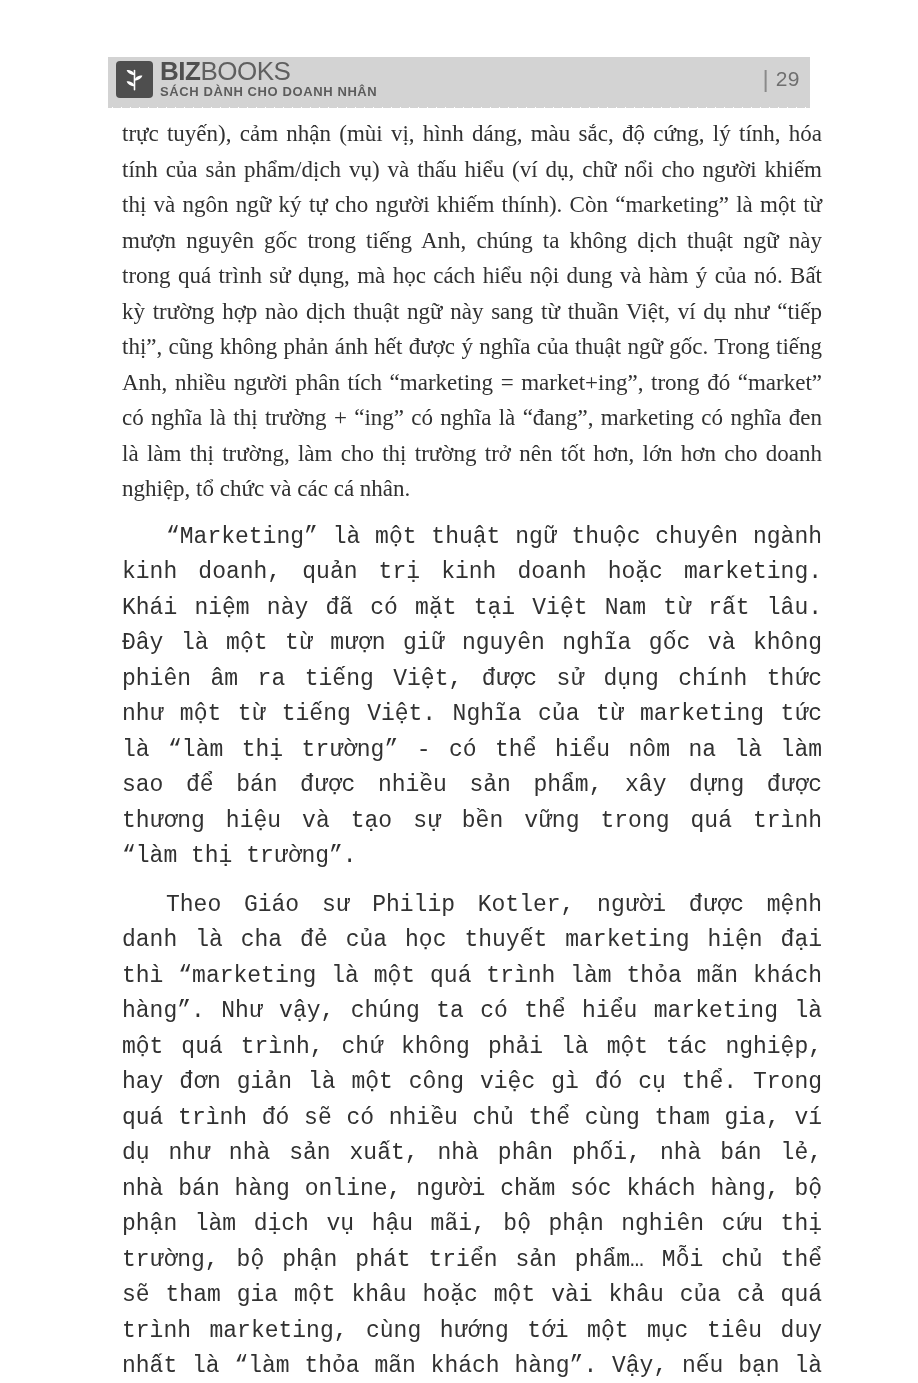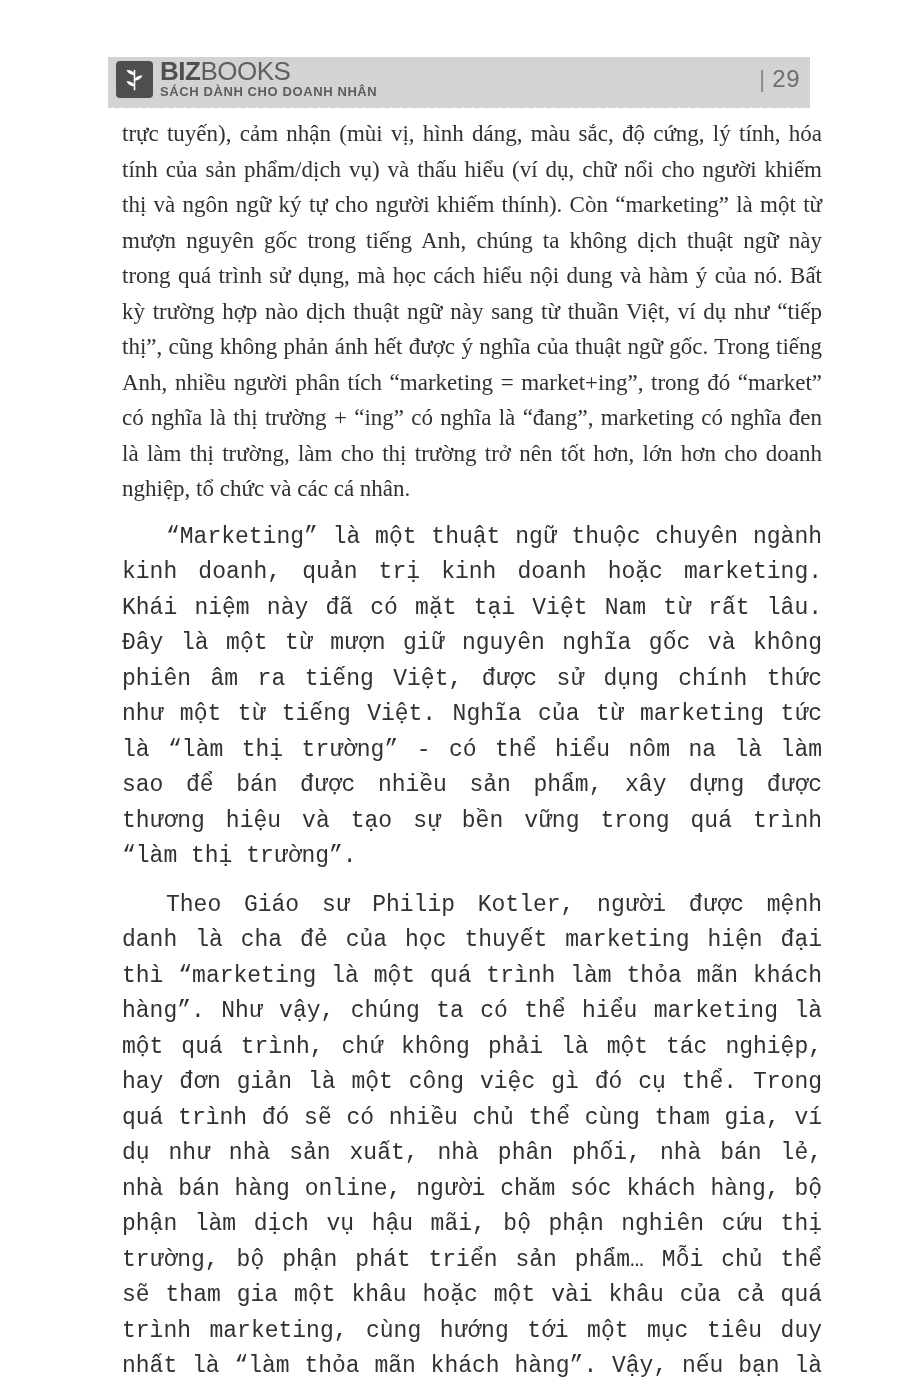--- a/index.html
+++ b/index.html
@@ -98,21 +98,21 @@
     color: #6f6f6f;
   }
   .page-number-sep {
     font-size: 24px;
     font-weight: 300;
     color: #8a8a8a;
     margin-right: 7px;
     line-height: 1;
   }
   .page-number {
-    font-size: 24px;
+    font-size: 21px;
     letter-spacing: 0.5px;
   }
 
   
   .content {
     position: absolute;
     left: 122px;
     top: 116px;
     width: 700px;
   }

